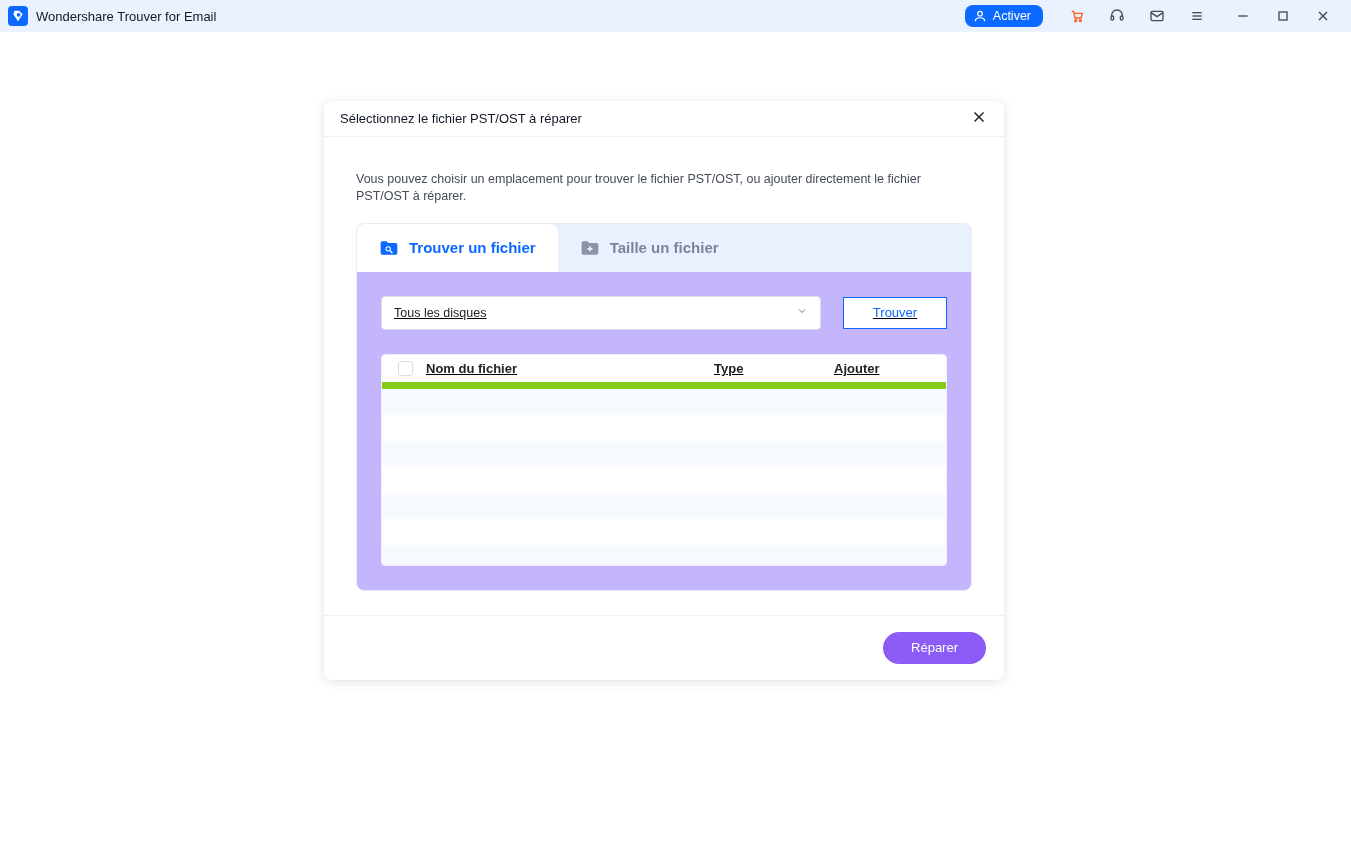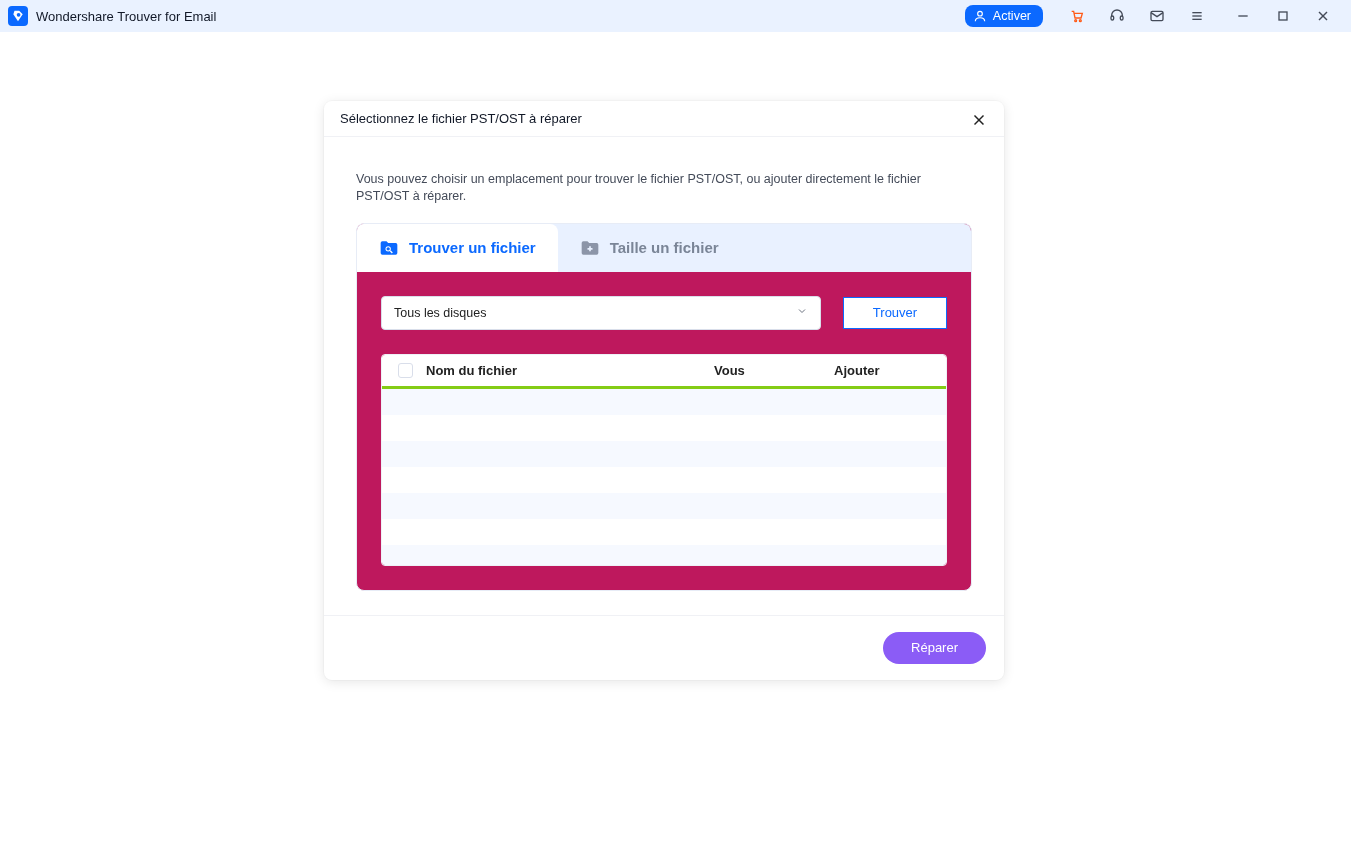--- a/index.html
+++ b/index.html
@@ -49,37 +49,37 @@
   .modal {
     position: absolute;
     left: 324px; top: 101px;
     width: 680px;
     background: #ffffff;
     border-radius: 8px;
     box-shadow: 0 2px 12px rgba(0,0,0,0.10), 0 0 0 1px rgba(0,0,0,0.02);
     overflow: hidden;
   }
   .modal-header {
-    display: flex; align-items: flex-start;
+    display: flex; align-items: flex-end;
     padding: 10px 16px; height: 36px;
     font-size: 13px; color: #111827;
     border-bottom: 1px solid #f0f1f5;
   }
   .modal-header .close {
     margin-left: auto;
     width: 18px; height: 18px;
     display: flex; align-items: center; justify-content: center;
     color: #222; cursor: pointer;
   }
   .modal-body { padding: 16px 32px 24px 32px; }
   .modal-desc { font-size: 12.5px; color: #444b59; line-height: 1.35; margin-bottom: 18px; margin-top: 18px; }
   .panel {
     border: 1px solid #e7ecf6;
     border-radius: 8px;
-    background: #be185d;
+    background: #c4b5fd;
     overflow: hidden;
   }
   .tabs {
     display: flex;
     background: #e9f1ff;
     height: 48px;
     align-items: stretch;
   }
   .tab {
     display: flex; align-items: center; gap: 10px;
@@ -88,21 +88,21 @@
     color: #7a8597;
     cursor: pointer;
   }
   .tab.active {
     background: #ffffff;
     color: #0b69ff;
     border-top-right-radius: 8px;
   }
   .tab .tab-icon { width: 20px; height: 18px; display: inline-flex; }
   .tab .tab-icon svg { width: 100%; height: 100%; }
-  .panel-inner { padding: 24px; }
+  .panel-inner { padding: 24px; text-decoration: underline; }
   .search-row { display: flex; gap: 22px; align-items: center; margin-bottom: 24px; }
   .select {
     flex: 1;
     height: 34px;
     border: 1px solid #d9deea;
     border-radius: 4px;
     display: flex; align-items: center; justify-content: space-between;
     padding: 0 12px;
     font-size: 12.5px; color: #222;
     cursor: pointer;
@@ -123,21 +123,21 @@
     border-radius: 4px;
     overflow: hidden;
   }
   .thead, .trow {
     display: grid;
     grid-template-columns: 44px 1fr 120px 100px;
     align-items: center;
     height: 34px;
     font-size: 13px;
   }
-  .thead { color: #222; font-weight: 600; background: #ffffff; border-bottom: 3px solid #84cc16; padding-right: 12px; }
+  .thead { color: #222; font-weight: 600; background: #ffffff; border-bottom: 7px solid #84cc16; padding-right: 12px; }
   .thead .th-name { padding-left: 0; }
   .check {
     width: 15px; height: 15px;
     border: 1.5px solid #d9deea; border-radius: 3px;
     margin-left: 16px;
   }
   .trow { color: #6b7280; padding-right: 12px; }
   .trow:nth-child(odd) { background: #f6f9ff; }
   .trow:nth-child(even) { background: #ffffff; }
   .blank-row { height: 26px; }
@@ -268,21 +268,21 @@
                 </svg>
             </span>
           </div>
           <button class="find-btn">Trouver</button>
         </div>
 
         <div class="table">
           <div class="thead">
             <span class="check"></span>
             <span class="th-name">Nom du fichier</span>
-            <span>Vous</span>
+            <span>Type</span>
             <span>Ajouter</span>
           </div>
           <div>
             <div class="trow blank-row"></div>
             <div class="trow blank-row"></div>
             <div class="trow blank-row"></div>
             <div class="trow blank-row"></div>
             <div class="trow blank-row"></div>
             <div class="trow blank-row"></div>
             <div class="trow" style="height:20px;"></div>

